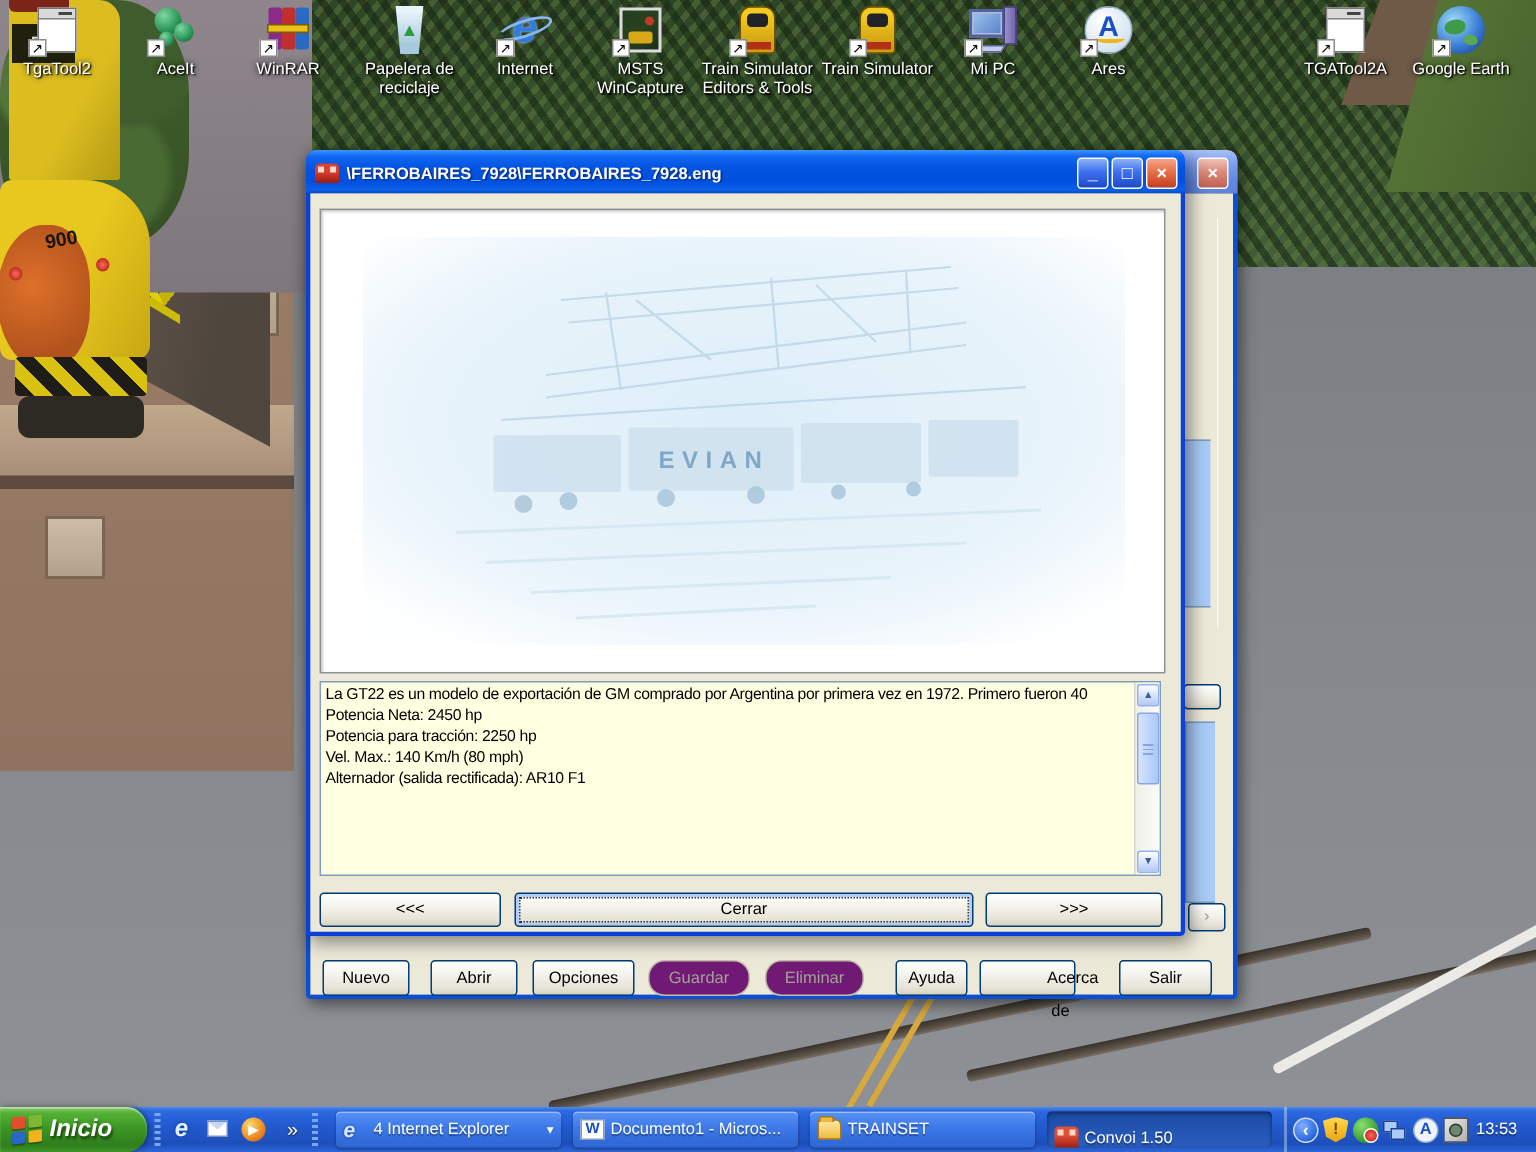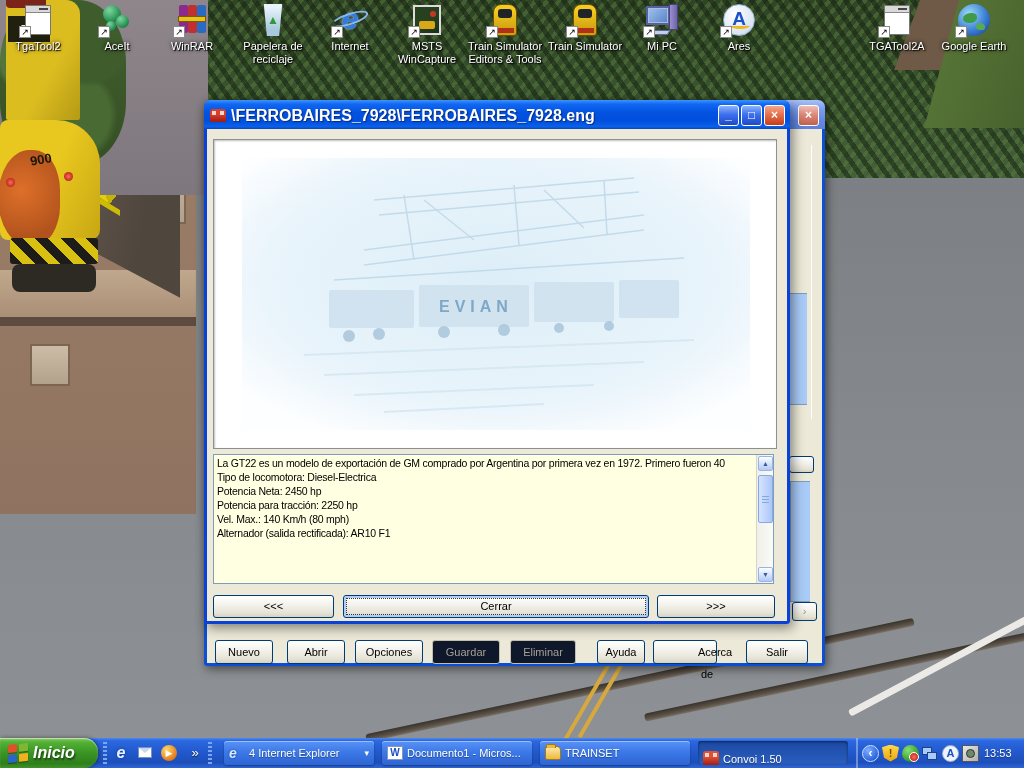--- a/index.html
+++ b/index.html
@@ -105,21 +105,21 @@
   .ic-ares span { position:absolute; left:0; right:0; top:3px; color:#1b50c8; font-weight:bold; font-size:19px; }
   .ic-ares i { position:absolute; left:6px; bottom:6px; width:20px; height:7px; border-bottom:3px solid #edb81e; border-radius:50%; }
   .ic-globe { position:absolute; inset:1px; border-radius:50%;
     background:radial-gradient(circle at 35% 32%, #9fdcf4, #3a7fd6 55%, #14377e); }
   .ic-globe i { position:absolute; left:5px; top:9px; width:14px; height:10px; background:#3f9a4a; border-radius:60% 40% 55% 45%; }
   .ic-globe b { position:absolute; right:5px; bottom:6px; width:9px; height:7px; background:#59aa52; border-radius:50% 60% 40% 55%; }
 
   
   .xp-btn { display:inline-block; background:linear-gradient(180deg,#ffffff,#f2f1ea 45%,#e5e2d5 82%,#d6d2c2);
     border:1px solid #003c74; border-radius:3px; color:#000; font-size:11px; text-align:center; }
-  .xp-btn.disabled { color:#a3a095; border-color:#c2beab; background:#0f172a; }
+  .xp-btn.disabled { color:#a3a095; border-color:#c2beab; background:#701a75;border-radius:11px; }
   .tb-btn { width:21px; height:21px; border:1px solid #fff; border-radius:3px; color:#fff;
     font-size:12px; font-weight:bold; line-height:19px; text-align:center; }
   .tb-blue { background:linear-gradient(180deg,#8fb2f6,#3c70f0 45%,#1f49c4); }
   .tb-red  { background:linear-gradient(180deg,#f4a58c,#e8704a 45%,#c43d1d); }
   .tb-red-dim { background:linear-gradient(180deg,#f0c0b8,#dd8a78 45%,#c06050); }
 
   #mainwin { position:absolute; left:204px; top:100px; width:621px; height:566px;
     border:3px solid #0a4fd4; border-radius:7px 7px 3px 3px; box-shadow:2px 3px 10px rgba(0,0,0,.5); }
   .mw-title { position:absolute; left:-3px; top:-3px; right:-3px; height:29px; border-radius:7px 7px 0 0;
     background:linear-gradient(180deg,#a8c0f4 0%,#7d9fee 30%,#6288e4 70%,#5c82dc 100%); }
@@ -130,21 +130,21 @@
 
   #dialog { position:absolute; left:204px; top:100px; width:586px; height:524px;
     border:3px solid #0a42d8; border-radius:7px 7px 3px 3px; box-shadow:3px 4px 12px rgba(0,0,0,.45); }
   .dlg-title { position:absolute; left:-3px; top:-3px; right:-3px; height:29px; border-radius:7px 7px 0 0;
     display:flex; align-items:center; padding:2px 5px 0 6px;
     background:linear-gradient(180deg,#3d95ff 0%,#1268f2 14%,#0353e0 42%,#0050dd 72%,#0b60ea 92%,#0548c0 100%); }
   .dlg-ticon { width:16px; height:13px; margin-right:5px; background:linear-gradient(180deg,#d84030 40%,#9c1c10);
     border-radius:3px 3px 1px 1px; position:relative; }
   .dlg-ticon:before { content:""; position:absolute; left:2px; top:2px; width:4px; height:4px; background:#f8d8c8; }
   .dlg-ticon:after { content:""; position:absolute; right:2px; top:2px; width:4px; height:4px; background:#f8d8c8; }
-  .dlg-title-text { flex:1; color:#fff; font-weight:bold; font-size:16px; text-shadow:1px 1px 1px #0a2a7c;
+  .dlg-title-text { flex:1; color:#fff; font-weight:bold; font-size:11px; text-shadow:1px 1px 1px #0a2a7c;
     white-space:nowrap; overflow:hidden; }
   .dlg-body { position:absolute; left:0; top:26px; right:0; bottom:0; background:#ece9d8;padding-left:14px; }
   .img-panel { position:absolute; left:6px; top:10px; width:564px; height:310px; background:#fff;
     border:1px solid #8a9094; box-shadow:inset 1px 1px 2px rgba(0,0,0,.25); overflow:hidden; }
   .textbox { position:absolute; left:6px; top:325px; width:561px; height:130px; background:#ffffe1;
     border:1px solid #7f9db9; overflow:hidden; }
   .tb-lines { position:absolute; left:3px; top:2px; right:20px; bottom:2px; overflow:hidden;
     font-size:10.5px; letter-spacing:-0.25px; line-height:13.9px; color:#000; }
   .tb-lines div { white-space:nowrap; }
   .sbar { position:absolute; right:0; top:0; bottom:0; width:17px; background:linear-gradient(90deg,#f0efe8,#fbfbf8); border-left:1px solid #d8d5c8; }
@@ -442,21 +442,20 @@
             <path d="M90 215 L480 200"></path>
               <path d="M110 235 L430 222"></path>
               <path d="M140 255 L380 245"></path>
               <path d="M170 272 L330 264"></path>
           </g>
         </svg>
       </div>
       <div class="textbox">
         <div class="tb-lines">
           <div>La GT22 es un modelo de exportación de GM comprado por Argentina por primera vez en 1972. Primero fueron 40</div>
-          <div>Tipo de locomotora: Diesel-Electrica</div>
           <div>Potencia Neta: 2450 hp</div>
           <div>Potencia para tracción: 2250 hp</div>
           <div>Vel. Max.: 140 Km/h (80 mph)</div>
           <div>Alternador (salida rectificada): AR10 F1</div>
         </div>
         <div class="sbar">
           <div class="sb-btn" style="top:1px;">▲</div>
           <div class="sb-thumb"></div>
           <div class="sb-btn" style="bottom:1px;">▼</div>
         </div>

